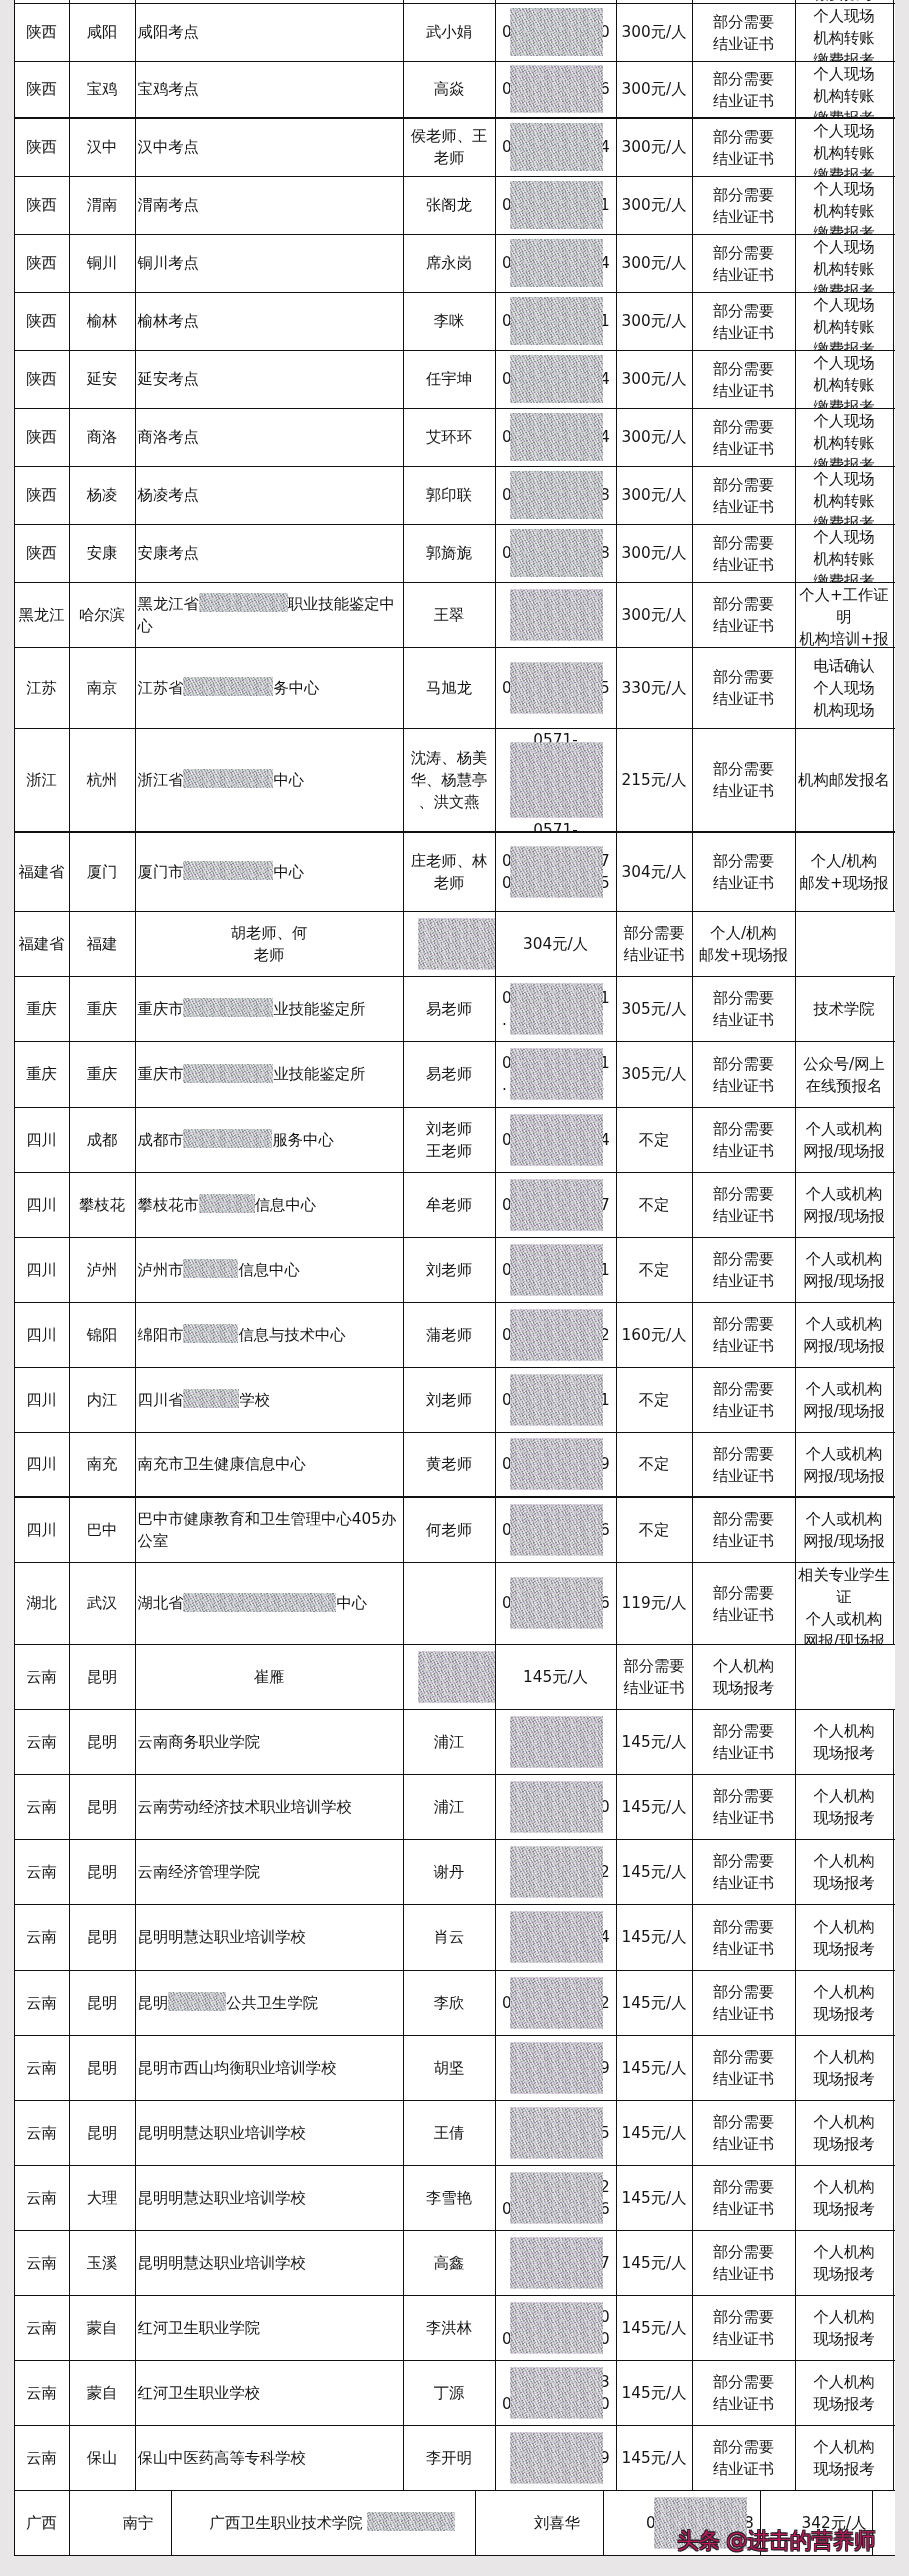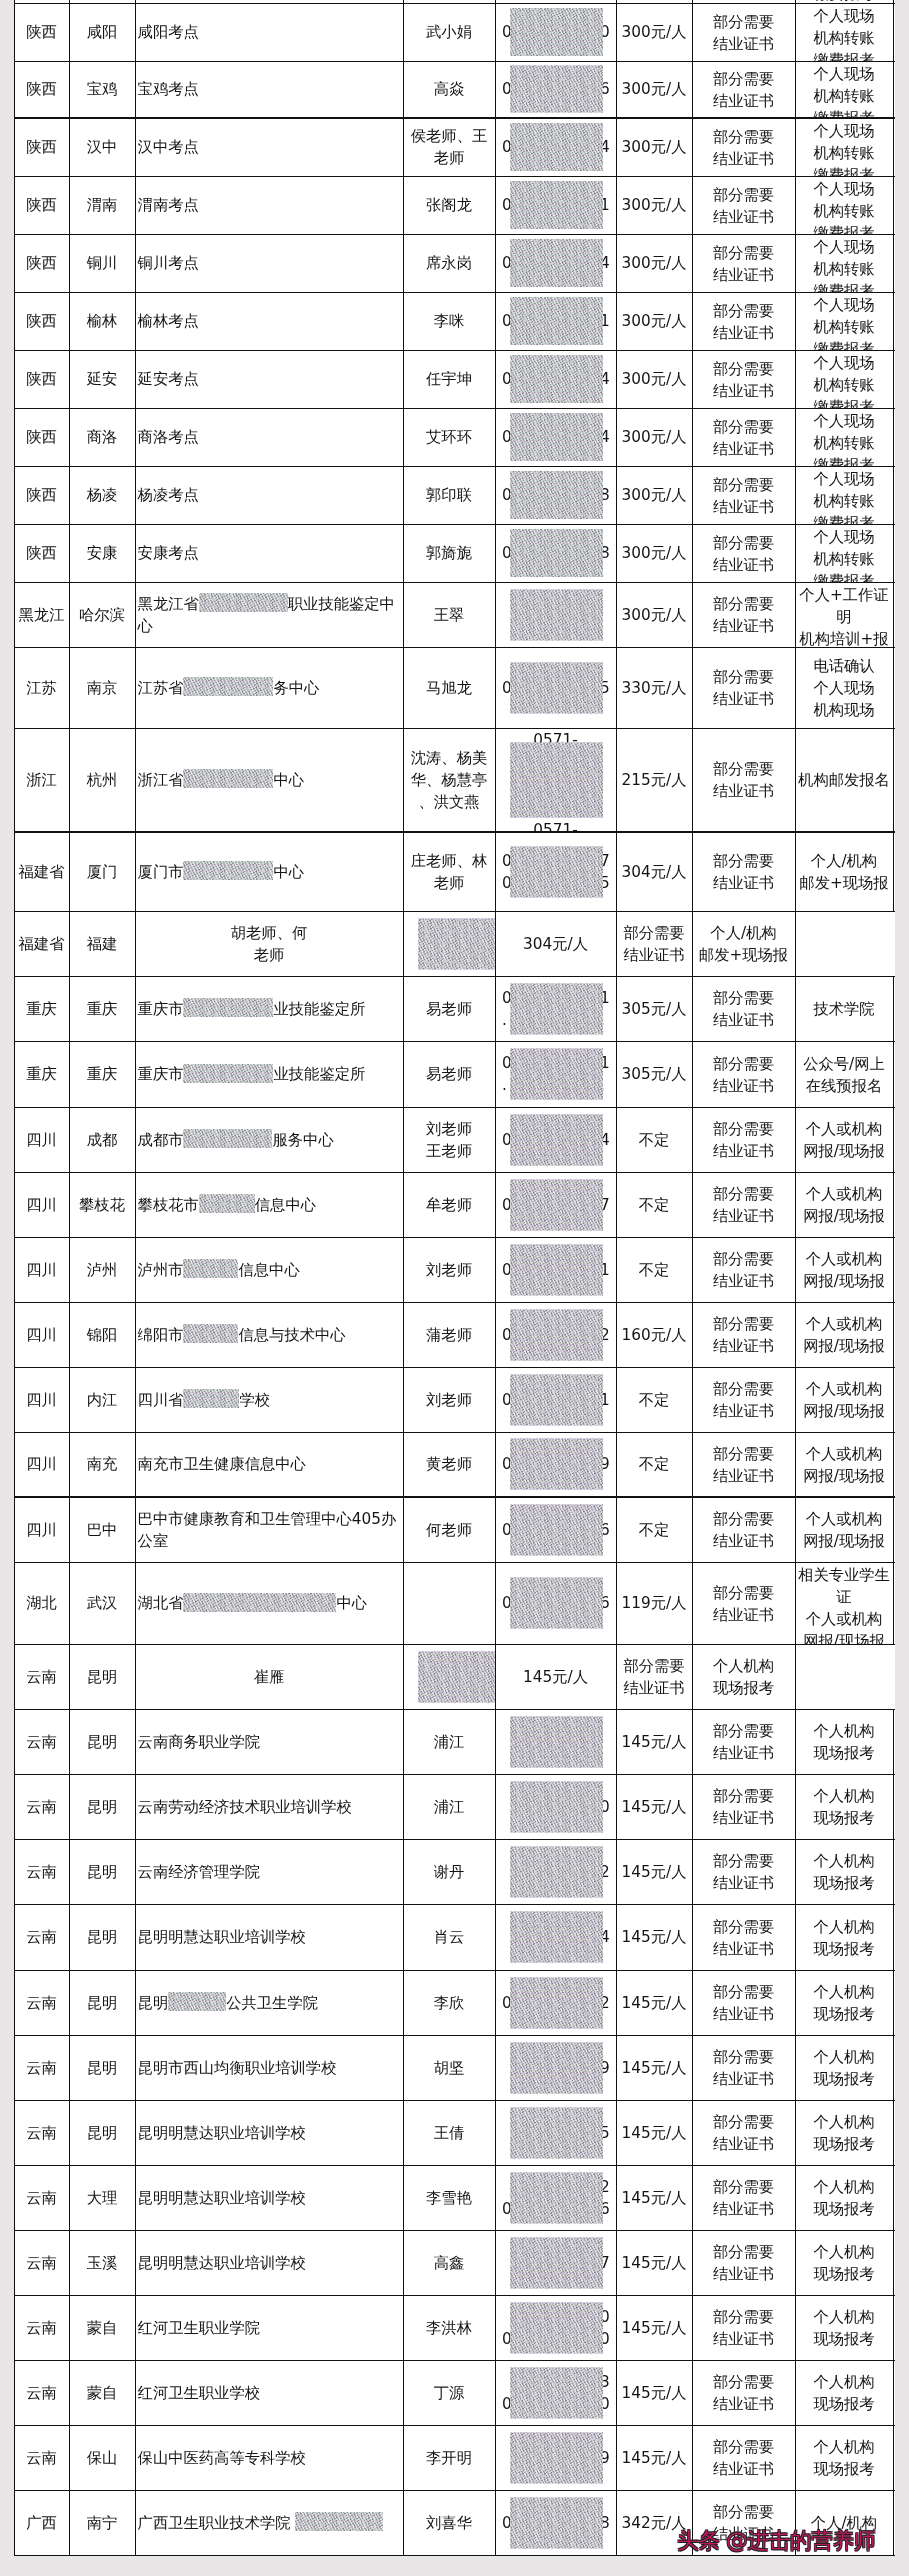--- a/index.html
+++ b/index.html
@@ -1351,21 +1351,21 @@
       </div>
       <div class="cell c-cert">
         <span class="t">部分需要
 结业证书</span>
       </div>
       <div class="cell c-notes">
         <span class="t">个人机构
 现场报考</span>
       </div>
     </div>
-    <div class="row" style="height: 65px;">
+    <div class="row" style="height: 65px; gap: 36px;">
       <div class="cell">
         <span class="t">广西</span>
       </div>
       <div class="cell">
         <span class="t">南宁</span>
       </div>
       <div class="cell c-org">
         <div class="t"><span>广西卫生职业技术学院 </span><span class="mosaic inline" style="width: 88px;"></span></div>
       </div>
       <div class="cell">

